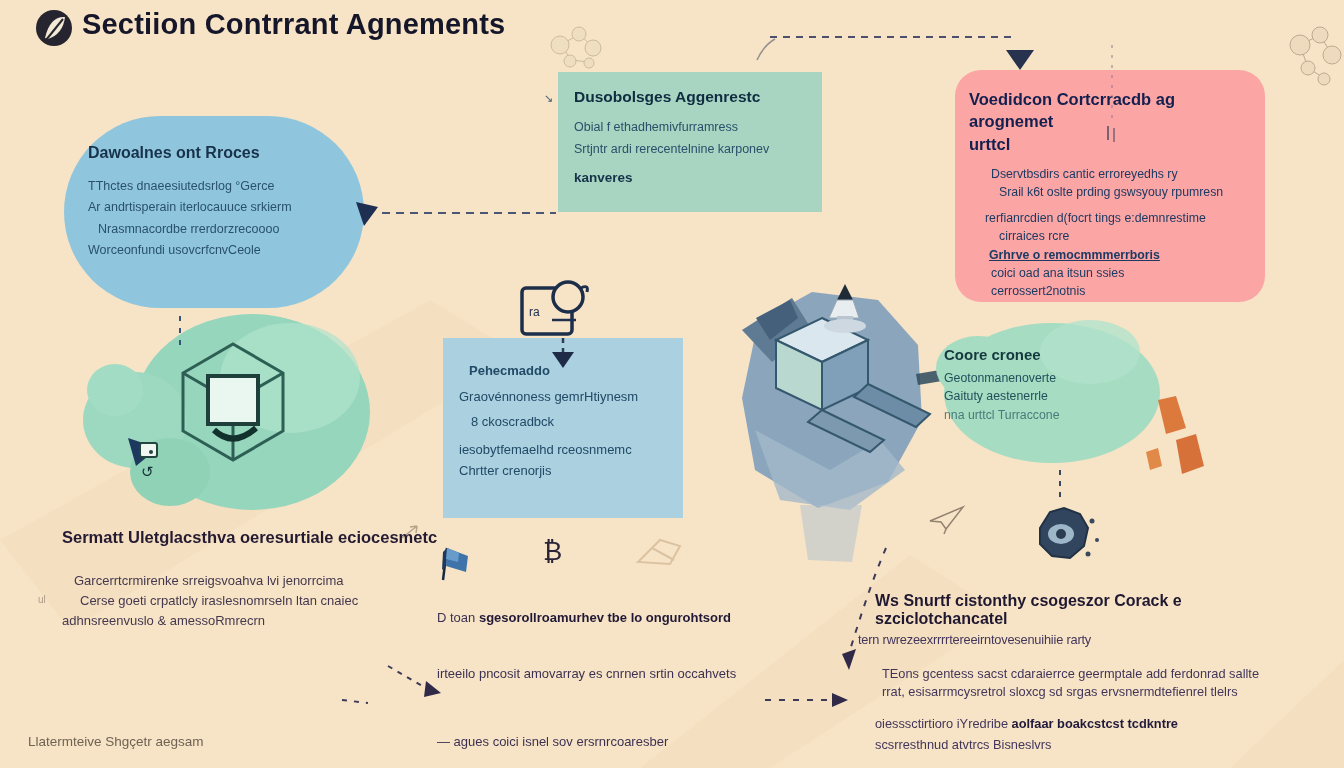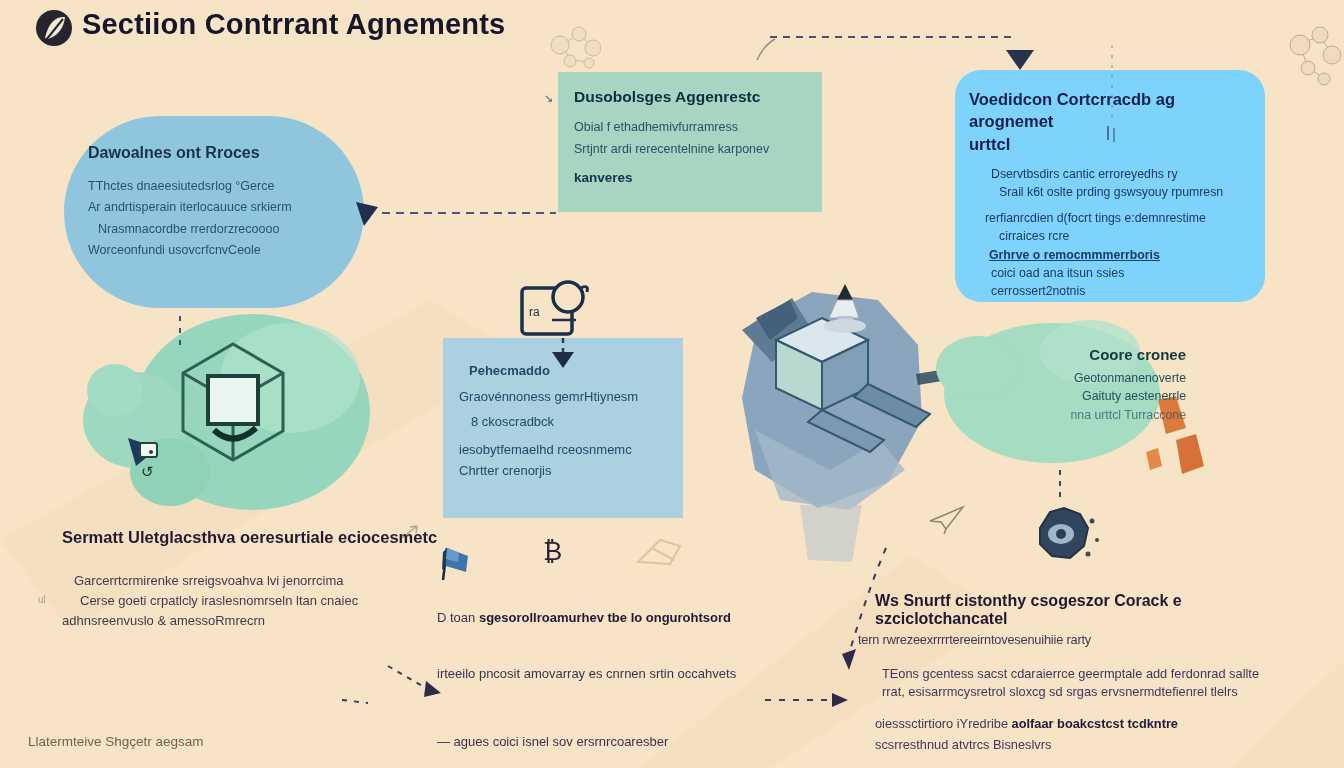--- a/index.html
+++ b/index.html
@@ -36,21 +36,21 @@
     background:#a7d5c2; padding:16px 14px 0 16px;
   }
   .teal-marker { position:absolute; left:-14px; top:20px; font-size:11px; color:#3c5a6e; }
   .teal-box h2 { font-size:15.5px; font-weight:700; color:#0f2c40; margin-bottom:11px; }
   .teal-box p  { font-size:12.5px; color:#28506a; line-height:1.75; }
   .teal-box .footer { font-size:13.5px; font-weight:700; color:#153248; margin-top:9px; }
 
   
   .blue-box {
     left:955px; top:70px; width:310px; height:232px;
-    background:#7dd3fc; border-radius:26px; padding:18px 14px 0 14px;
+    background:#fca5a5; border-radius:26px; padding:18px 14px 0 14px;
   }
   .blue-box h2 { font-size:16.5px; font-weight:700; color:#131f4e; line-height:1.35; margin-bottom:10px; }
   .blue-box p  { font-size:12.3px; color:#1d3a63; line-height:1.5; }
   .bb-i1 { padding-left:22px; }
   .bb-i2 { padding-left:30px; }
   .bb-i3 { padding-left:16px; margin-top:7px; }
   .bb-bold { font-weight:700; color:#122445; padding-left:20px;text-decoration:underline; }
 
   
   .center-box {
@@ -59,21 +59,21 @@
   }
   .center-box p { font-size:13px; color:#204a66; line-height:1.35; }
   .cb-l1 { font-size:14px; font-weight:700; color:#183d58; padding-left:10px; margin-bottom:8px; }
   .cb-l2 { margin-bottom:8px; }
   .cb-l3 { padding-left:12px; margin-bottom:10px; }
   .cb-l4 { margin-bottom:4px; }
   .cb-l5 { font-size:14px; color:#1c4662; }
 
   
   .green-blob-text {
-    left:996px; top:346px; width:190px; text-align:right;
+    left:944px; top:346px; width:190px; text-align:left;
   }
   .green-blob-text h2 { font-size:15px; font-weight:700; color:#15383e; margin-bottom:6px; }
   .green-blob-text p  { font-size:12.3px; color:#23505c; line-height:1.5; }
   .gb-faint { opacity:.7; font-size:11.5px; }
 
   
   .bottom-left { left:62px; top:528px; width:390px; }
   .bottom-left h2 { font-size:16.5px; font-weight:700; color:#241b33; margin-bottom:24px; }
   .bottom-left p  { font-size:13px; color:#44384f; line-height:1.55; }
   .bl-l1 { padding-left:12px; }

